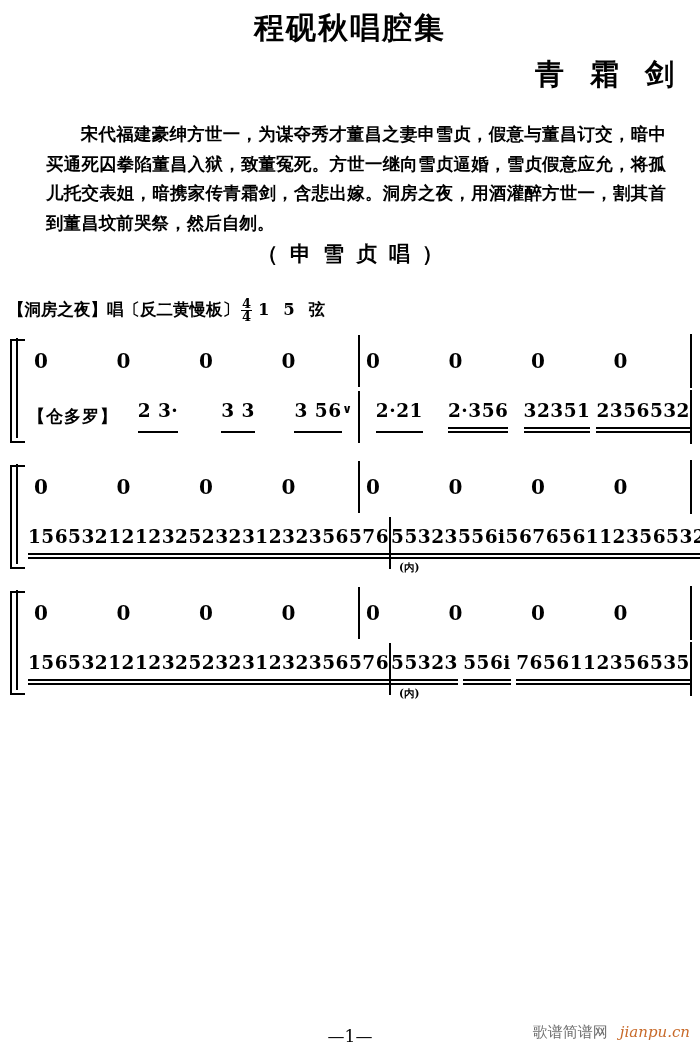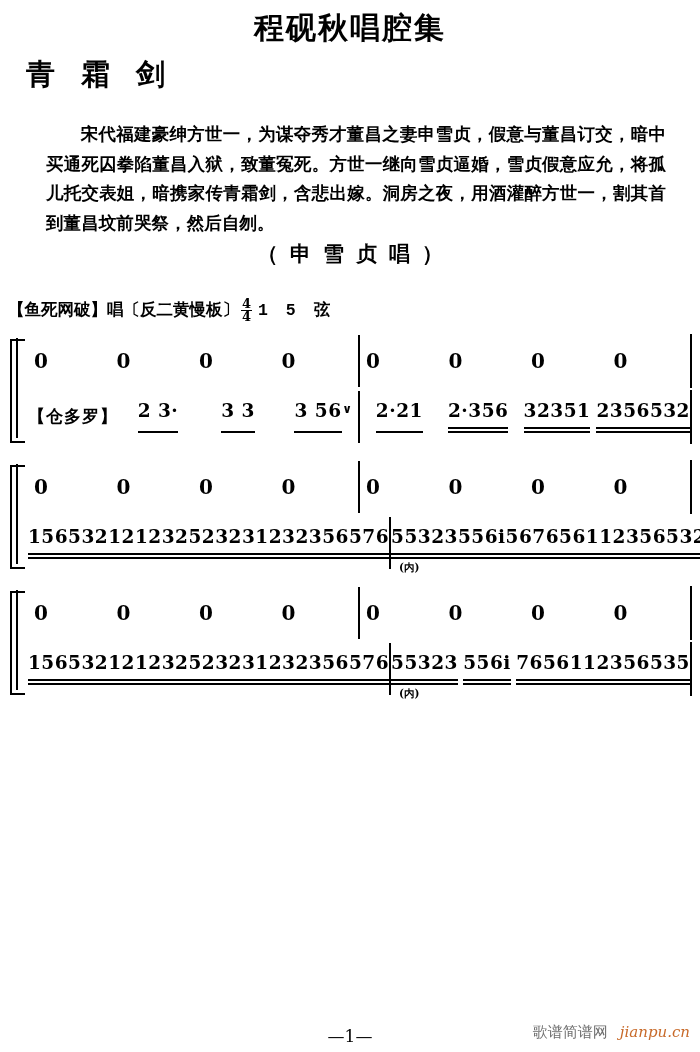--- a/index.html
+++ b/index.html
@@ -20,21 +20,21 @@
   .title-main {
     text-align: center;
     font-size: 30px;
     font-weight: bold;
     letter-spacing: 2px;
     margin: 8px 0 0 0;
     line-height: 40px;
     font-family: "DejaVu Serif", "Liberation Serif", serif;
   }
   .title-sub {
-    text-align: left;
+    text-align: right;
     font-size: 29px;
     font-weight: bold;
     letter-spacing: 26px;
     text-indent: 26px;
     margin: 6px 0 0 0;
     line-height: 40px;
     font-family: "DejaVu Serif", "Liberation Serif", serif;
   }
 
   
@@ -76,21 +76,21 @@
     display: inline-flex;
     flex-direction: column;
     align-items: center;
     line-height: 0.92;
     font-size: 13px;
     margin: 0 6px 0 2px;
     font-weight: bold;
   }
   .meter .num { border-bottom: 1.6px solid #000; padding: 0 1px; }
   .meter .den { padding: 0 1px; }
-  .tuning { letter-spacing: 4px; font-family: Liberation Mono, monospace; }
+  .tuning { letter-spacing: 4px; }
 
   
   .score {
     margin-top: 10px;
     padding: 0 8px 0 6px;
   }
   .system {
     position: relative;
     height: 112px;
     margin-bottom: 14px;
@@ -236,21 +236,21 @@
 <div class="title-main">程砚秋唱腔集</div>
 <div class="title-sub">青霜剑</div>
 
 <div class="prose">
   <p>宋代福建豪绅方世一，为谋夺秀才董昌之妻申雪贞，假意与董昌订交，暗中买通死囚拳陷董昌入狱，致董冤死。方世一继向雪贞逼婚，雪贞假意应允，将孤儿托交表姐，暗携家传青霜剑，含悲出嫁。洞房之夜，用酒灌醉方世一，割其首到董昌坟前哭祭，然后自刎。</p>
 </div>
 
 <div class="performer">（申雪贞唱）</div>
 
 <div class="score-header">
-  <span>【鱼死网破】</span>
+  <span>【洞房之夜】</span>
     <span>唱</span>
     <span>〔反二黄慢板〕</span>
   <span class="meter">
     <span class="num">4</span>
     <span class="den">4</span>
   </span>
   <span class="tuning">1 5 弦</span>
 </div>
 
 <div class="score">

